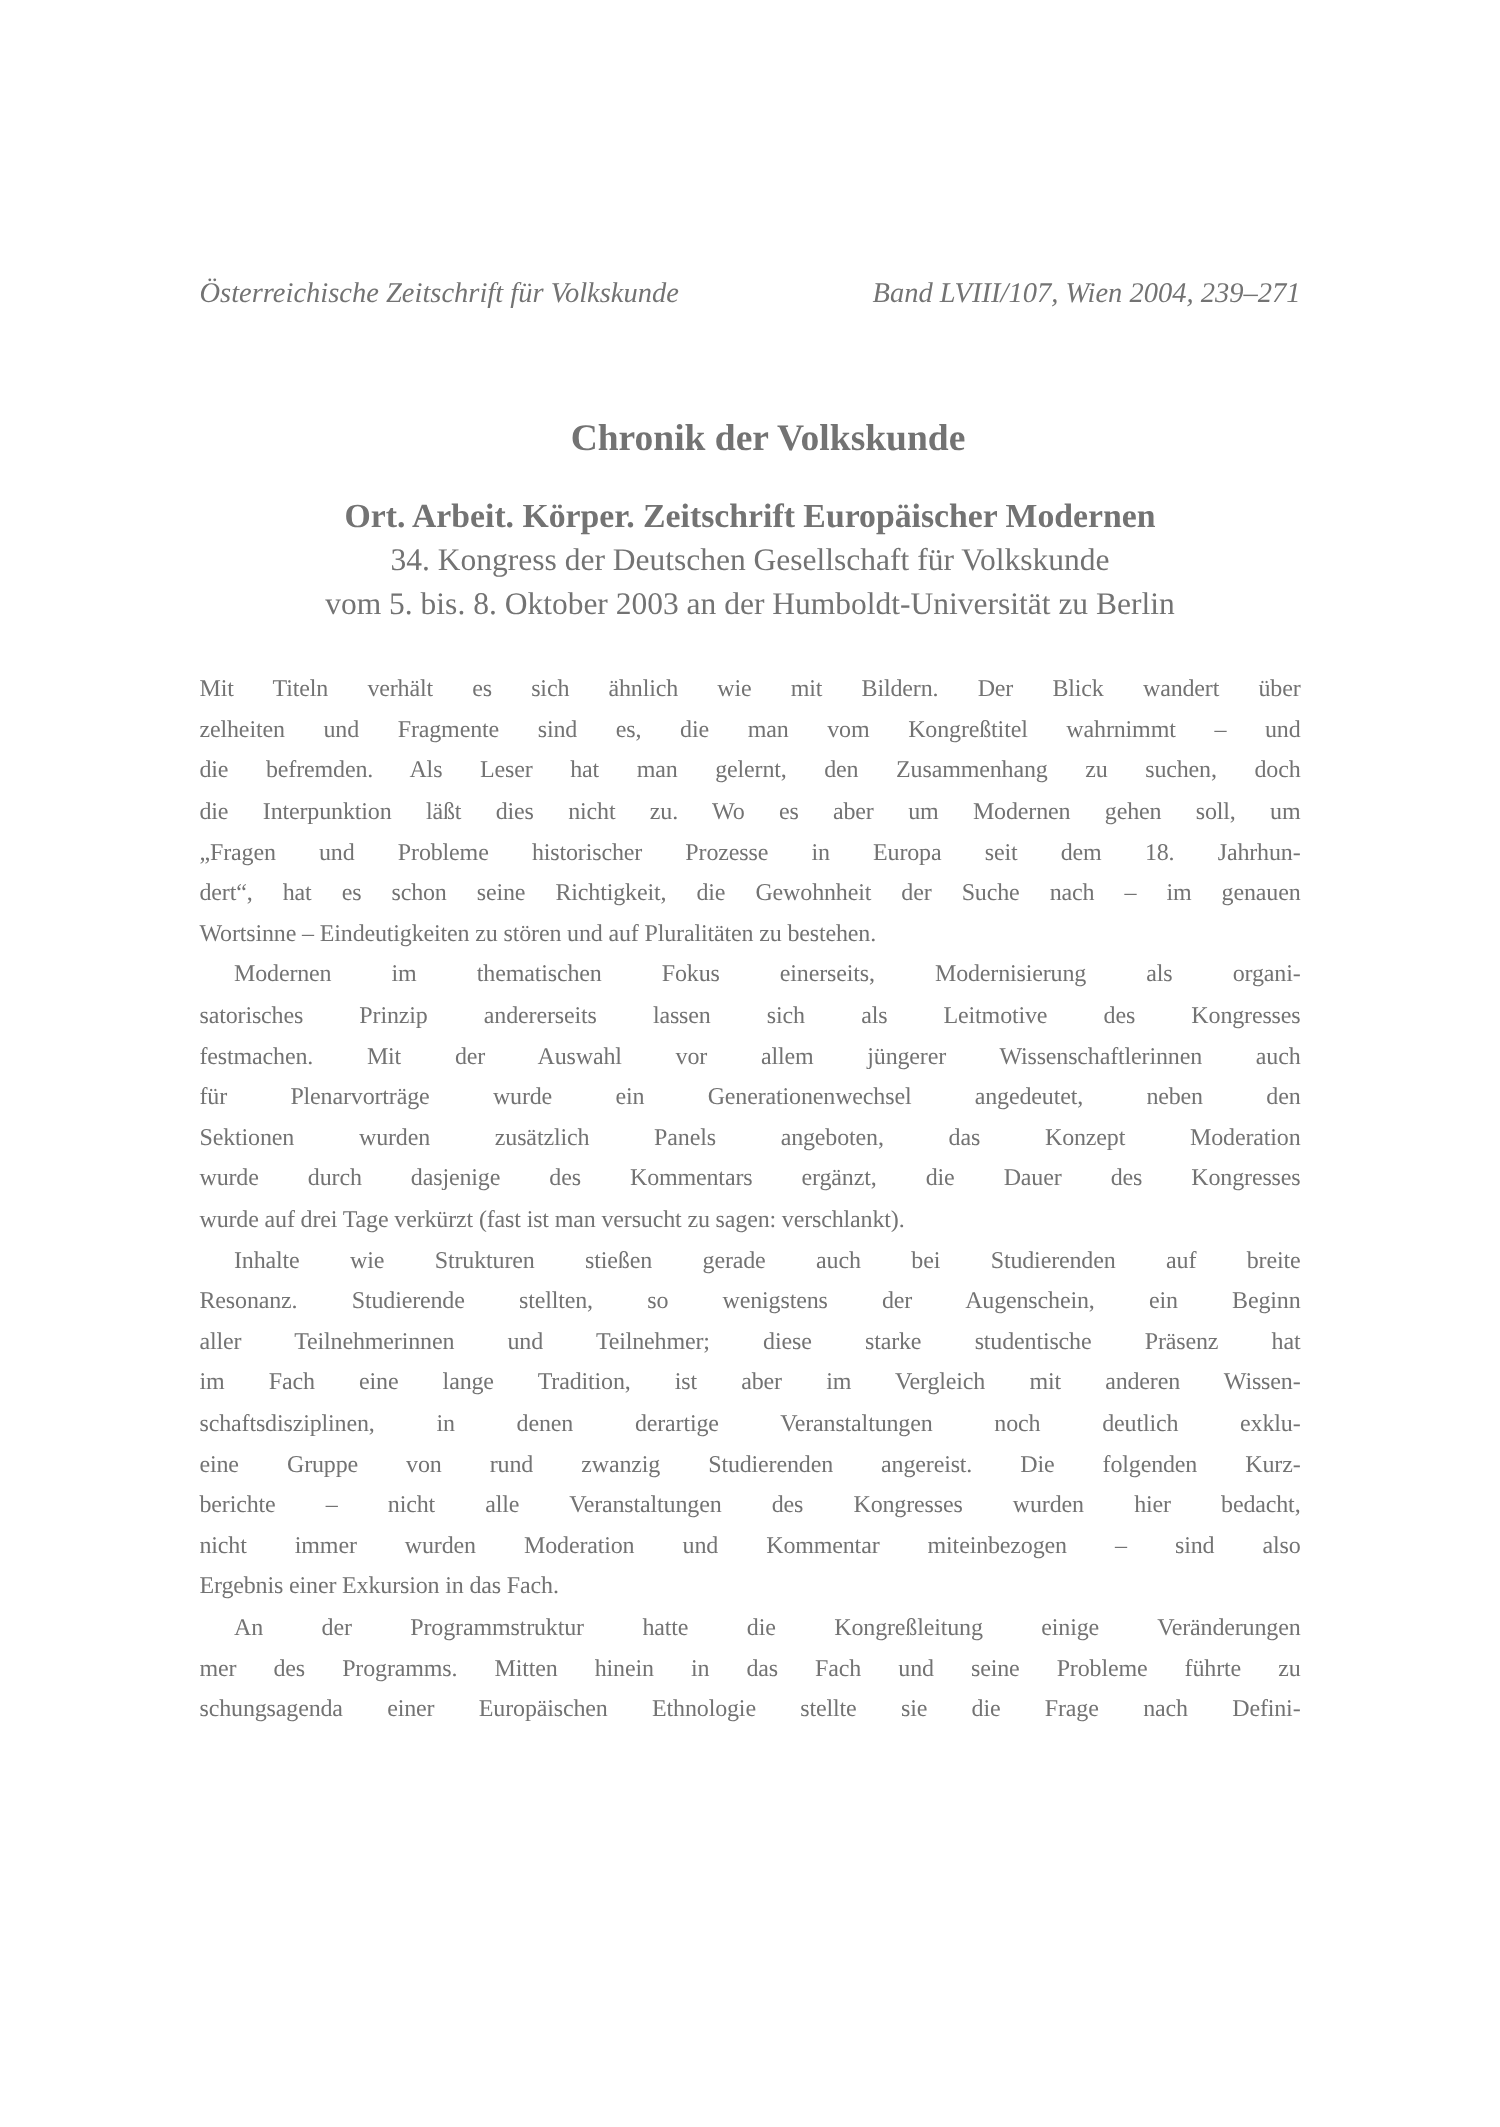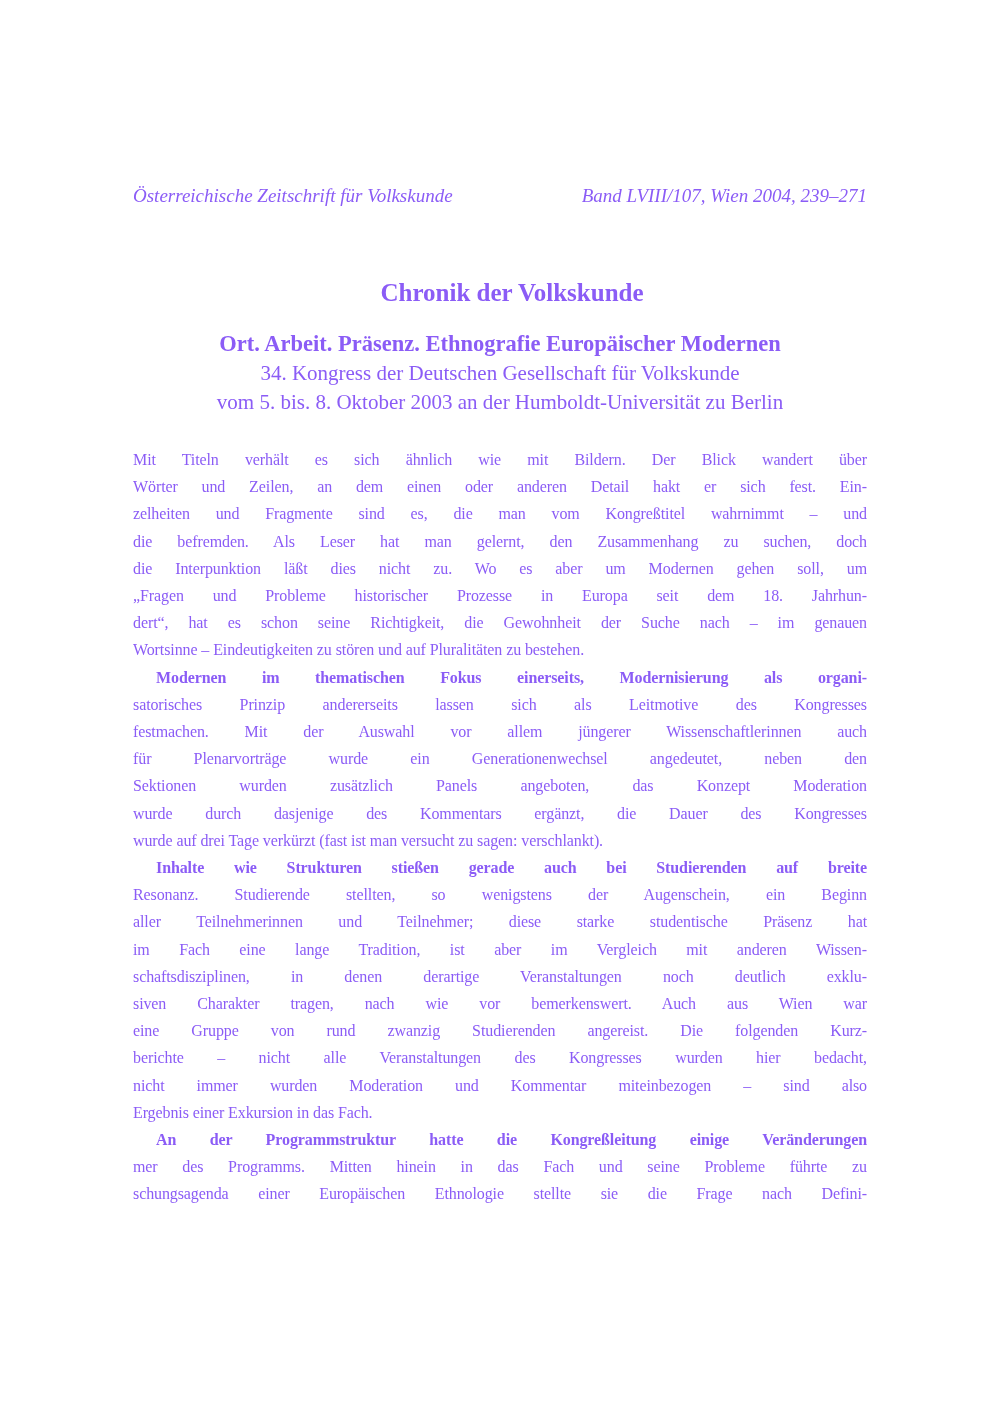--- a/index.html
+++ b/index.html
@@ -6,21 +6,21 @@
     margin: 0;
     padding: 0;
     background: #e8e8e8;
   }
   .page {
     position: relative;
     width: 1000px;
     height: 1418px;
     margin: 0 auto;
     background: #ffffff;
-    color: #8b5cf6;
+    color: #737373;
     font-family: "Liberation Serif", "DejaVu Serif", serif;
     overflow: hidden;
   }
   .running-head {
     position: absolute;
     top: 184px;
     left: 133px;
     right: 133px;
     display: flex;
     justify-content: space-between;
@@ -71,45 +71,43 @@
   .body-text .line {
     text-align: justify;
     text-align-last: justify;
     white-space: normal;
   }
   .body-text .line.lastline {
     text-align-last: left;
   }
   .body-text .line.indent {
     text-indent: 23px;
-    font-weight: bold;
   }
 </style>
 </head>
 <body>
 
 <div class="page">
 
   <div class="running-head">
     <span>Österreichische Zeitschrift für Volkskunde</span>
     <span>Band LVIII/107, Wien 2004, 239–271</span>
   </div>
 
   <h1 class="main-title">Chronik der Volkskunde</h1>
 
   <div class="article-head">
-    <h2 class="article-title">Ort. Arbeit. Präsenz. Ethnografie Europäischer Modernen</h2>
+    <h2 class="article-title">Ort. Arbeit. Körper. Zeitschrift Europäischer Modernen</h2>
     <div class="article-sub">34. Kongress der Deutschen Gesellschaft für Volkskunde</div>
     <div class="article-sub">vom 5. bis. 8. Oktober 2003 an der Humboldt-Universität zu Berlin</div>
   </div>
 
   <div class="body-text">
       <div class="paragraph">
         <div class="line">Mit Titeln verhält es sich ähnlich wie mit Bildern. Der Blick wandert über</div>
-        <div class="line">Wörter und Zeilen, an dem einen oder anderen Detail hakt er sich fest. Ein-</div>
         <div class="line">zelheiten und Fragmente sind es, die man vom Kongreßtitel wahrnimmt – und</div>
         <div class="line">die befremden. Als Leser hat man gelernt, den Zusammenhang zu suchen, doch</div>
         <div class="line">die Interpunktion läßt dies nicht zu. Wo es aber um Modernen gehen soll, um</div>
         <div class="line">„Fragen und Probleme historischer Prozesse in Europa seit dem 18. Jahrhun-</div>
         <div class="line">dert“, hat es schon seine Richtigkeit, die Gewohnheit der Suche nach – im genauen</div>
         <div class="line lastline">Wortsinne – Eindeutigkeiten zu stören und auf Pluralitäten zu bestehen.</div>
       </div>
       <div class="paragraph">
         <div class="line indent">Modernen im thematischen Fokus einerseits, Modernisierung als organi-</div>
         <div class="line">satorisches Prinzip andererseits lassen sich als Leitmotive des Kongresses</div>
@@ -118,21 +116,20 @@
         <div class="line">Sektionen wurden zusätzlich Panels angeboten, das Konzept Moderation</div>
         <div class="line">wurde durch dasjenige des Kommentars ergänzt, die Dauer des Kongresses</div>
         <div class="line lastline">wurde auf drei Tage verkürzt (fast ist man versucht zu sagen: verschlankt).</div>
       </div>
       <div class="paragraph">
         <div class="line indent">Inhalte wie Strukturen stießen gerade auch bei Studierenden auf breite</div>
         <div class="line">Resonanz. Studierende stellten, so wenigstens der Augenschein, ein Beginn</div>
         <div class="line">aller Teilnehmerinnen und Teilnehmer; diese starke studentische Präsenz hat</div>
         <div class="line">im Fach eine lange Tradition, ist aber im Vergleich mit anderen Wissen-</div>
         <div class="line">schaftsdisziplinen, in denen derartige Veranstaltungen noch deutlich exklu-</div>
-        <div class="line">siven Charakter tragen, nach wie vor bemerkenswert. Auch aus Wien war</div>
         <div class="line">eine Gruppe von rund zwanzig Studierenden angereist. Die folgenden Kurz-</div>
         <div class="line">berichte – nicht alle Veranstaltungen des Kongresses wurden hier bedacht,</div>
         <div class="line">nicht immer wurden Moderation und Kommentar miteinbezogen – sind also</div>
         <div class="line lastline">Ergebnis einer Exkursion in das Fach.</div>
       </div>
       <div class="paragraph">
         <div class="line indent">An der Programmstruktur hatte die Kongreßleitung einige Veränderungen</div>
         <div class="line">mer des Programms. Mitten hinein in das Fach und seine Probleme führte zu</div>
         <div class="line">schungsagenda einer Europäischen Ethnologie stellte sie die Frage nach Defini-</div>
       </div>

